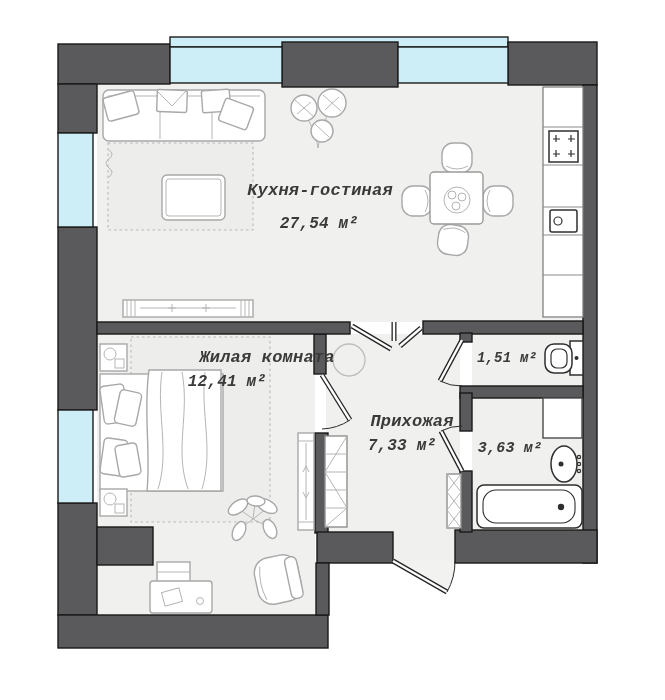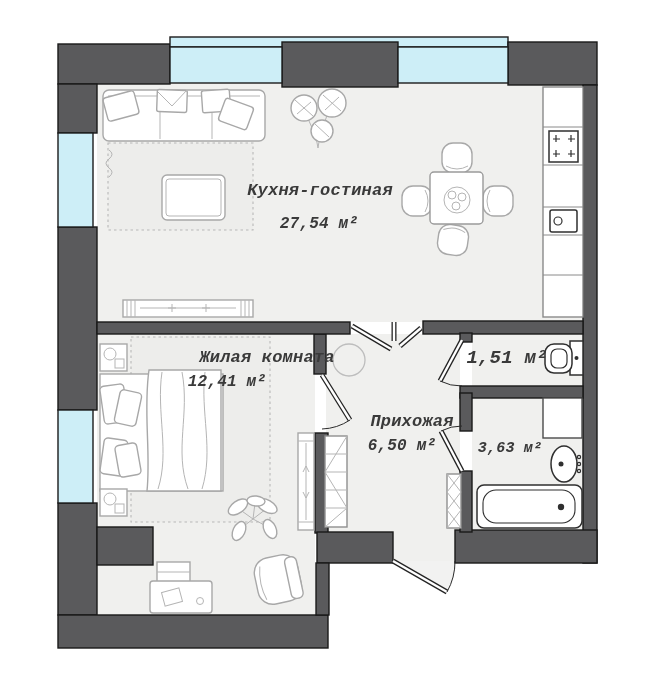--- a/index.html
+++ b/index.html
@@ -17,21 +17,21 @@
   .furn-d {fill:#ffffff;stroke:#2f2f2f;stroke-width:1.5;}
   .furn-m {fill:#ffffff;stroke:#4a4a4a;stroke-width:1.4;}
   .dln    {stroke:#2f2f2f;stroke-width:1.2;fill:none;}
   .leafD  {stroke:#242424;stroke-width:5;fill:none;}
   .leafW  {stroke:#ffffff;stroke-width:2.4;fill:none;}
   .arc    {fill:none;stroke:#2b2b2b;stroke-width:1;}
   .wedge  {fill:#f2f2f1;stroke:none;}
 
   .room-label{position:absolute;transform:translate(-50%,-50%);white-space:nowrap;
               font-style:italic;font-weight:bold;color:var(--text,#3a3a3a);letter-spacing:.2px;}
-  .lbl-17{font-size:17px;} .lbl-16{font-size:16px;} .lbl-15{font-size:15px;text-align:right;} .lbl-14{font-size:19px;}
+  .lbl-17{font-size:17px;} .lbl-16{font-size:16px;} .lbl-15{font-size:15px;text-align:right;} .lbl-14{font-size:14px;}
 </style>
 </head>
 <body>
 
 <div id="stage">
 <svg width="665" height="700" viewBox="0 0 665 700">
 
   <g>
     <rect class="floor" x="97" y="83" width="486" height="239"></rect>
     <rect class="floor" x="97" y="334" width="218" height="281"></rect>
@@ -314,17 +314,17 @@
   </g>
 </svg>
 
   <div class="room-label lbl-17" style="left:320px;top:190px;">Кухня-гостиная</div>
   <div class="room-label lbl-16" style="left:319px;top:224px;">27,54 м²</div>
 
   <div class="room-label lbl-17" style="left:225px;top:357px;margin-left:42px;">Жилая комната</div>
   <div class="room-label lbl-16" style="left:227px;top:382px;">12,41 м²</div>
 
   <div class="room-label lbl-17" style="left:412px;top:421px;">Прихожая</div>
-  <div class="room-label lbl-16" style="left:402px;top:446px;">6,50 м²</div>
+  <div class="room-label lbl-16" style="left:402px;top:446px;">7,33 м²</div>
 
   <div class="room-label lbl-14" style="left:507px;top:358px;">1,51 м²</div>
   <div class="room-label lbl-15" style="left:510px;top:448px;">3,63 м²</div>
 </div>
 
 </body></html>

